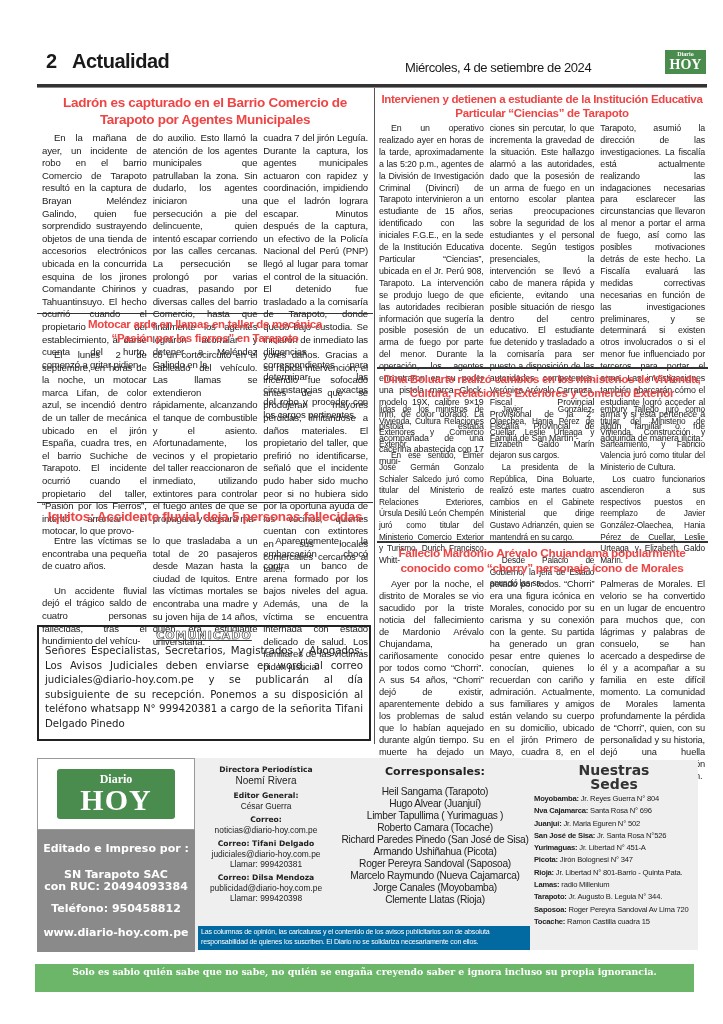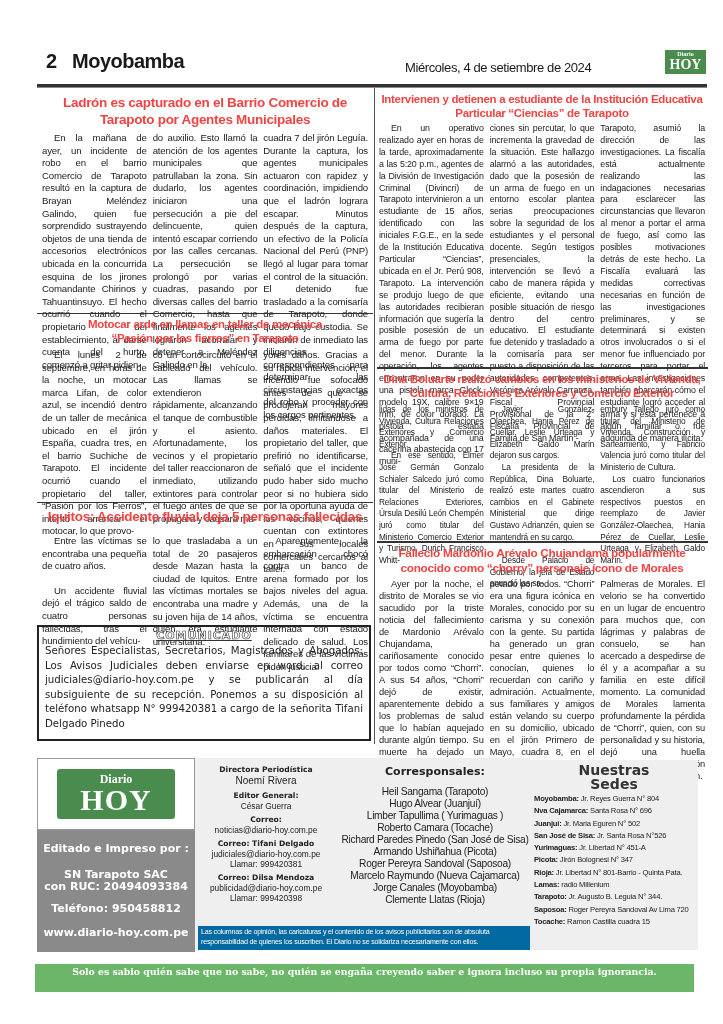--- a/index.html
+++ b/index.html
@@ -55,21 +55,21 @@
   .sedes .row { font-size: 7.6px; line-height: 12.3px; color: #222; letter-spacing: -0.2px; }
   .sedes .row b { font-weight: bold; }
 
   .quote { position: absolute; left: 35px; top: 964px; width: 659px; height: 28px; background: #6cb66a; color: #fff; text-align: center; font-family: "DejaVu Serif", serif; font-weight: bold; font-size: 9.3px; line-height: 12px; padding-top: 2px; }
 </style>
 </head>
 <body>
 
 <div class="header">
   <span class="page-num">2</span>
-  <span class="section-title">Moyobamba</span>
+  <span class="section-title">Actualidad</span>
   <span class="date">Miércoles, 4 de setiembre de 2024</span>
   <div class="logo-small">
     <span class="d">Diario</span>
     <span class="h">HOY</span>
   </div>
 </div>
 <div class="rule-top"></div>
 <div class="rule-top2"></div>
 <div class="vdiv"></div>
 

